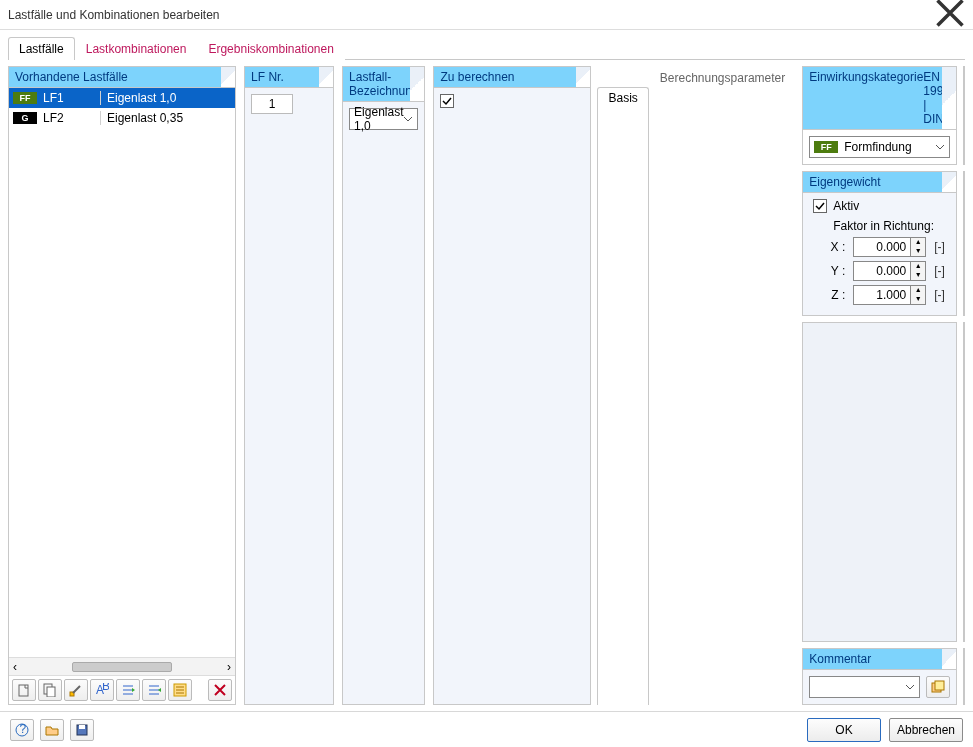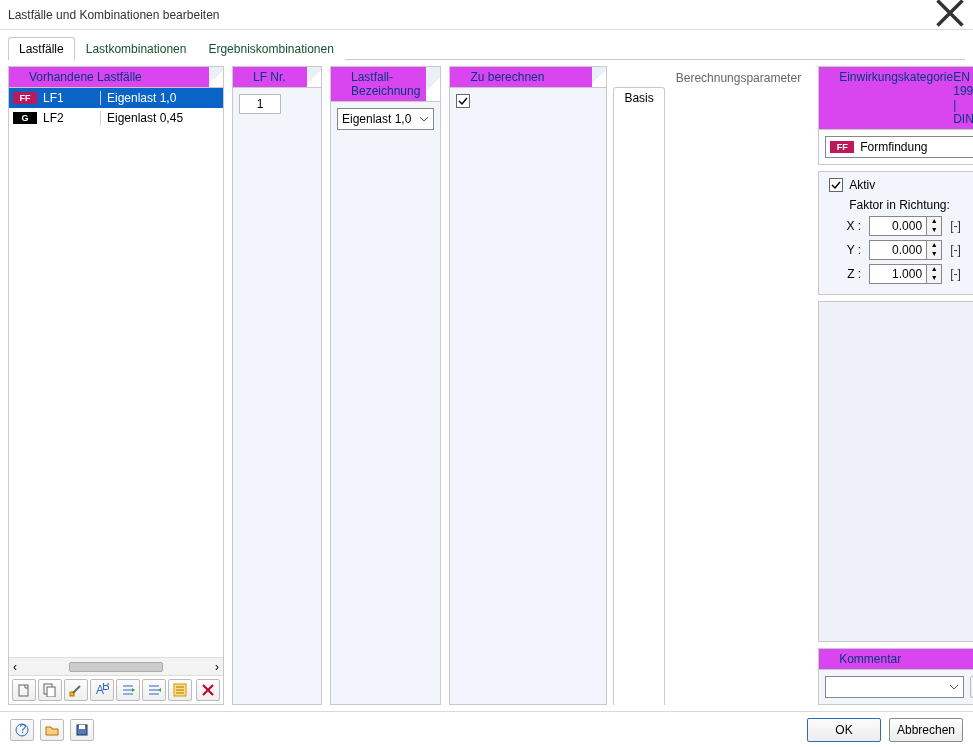--- a/index.html
+++ b/index.html
@@ -2,33 +2,33 @@
 <html><head>
 <meta charset="utf-8">
 <style>
 * { box-sizing: border-box; font-family: "Segoe UI", Tahoma, sans-serif; font-size: 12px; }
 body { margin: 0; background: #fff; width: 973px; height: 747px; overflow: hidden; display:flex; flex-direction:column; }
 .titlebar { display:flex; align-items:center; justify-content:space-between; height:30px; padding:0 8px; border-bottom:1px solid #ddd; }
 .titlebar .title { color:#333; }
 .closebtn { width:30px; text-align:center; cursor:pointer; font-size:14px; }
 .body { flex:1; display:flex; flex-direction:column; padding:6px 8px 6px 8px; }
 .tabstrip { display:flex; gap:0; border-bottom:1px solid #c8c8c8; margin-bottom:6px; }
-.tab { padding:4px 10px; border:1px solid transparent; border-bottom:none; color:#14532d; cursor:pointer; position:relative; top:1px; background:#fff;}
+.tab { padding:4px 10px; border:1px solid transparent; border-bottom:none; color:#be185d; cursor:pointer; position:relative; top:1px; background:#fff;}
 .tab.active { border-color:#c8c8c8; color:#000; background:#fff; border-radius:3px 3px 0 0; }
 .cols { flex:1; display:flex; gap:8px; min-height:0;}
 .leftcol { width:280px; display:flex; flex-direction:column; border:1px solid #c8c8c8; }
-.groupheader { background:#d946ef; color:#003a80; padding:3px 20px; border-bottom:1px solid #c8c8c8; position:relative; }
+.groupheader { background:#7dd3fc; color:#003a80; padding:3px 6px; border-bottom:1px solid #c8c8c8; position:relative; }
 .groupheader::after{content:""; position:absolute; right:0; top:0; bottom:0; width:14px; background:linear-gradient(135deg,#eaf0f8 50%, #fff 50%);}
 .lftable { flex:1; overflow:auto; }
 .lfrow { display:flex; align-items:center; height:20px; cursor:pointer; }
 .lfrow.sel { background:#0a64c8; color:#fff; }
 .lfcol1 { width:92px; display:flex; align-items:center; gap:6px; padding-left:4px; border-right:1px solid #d0d0d0;}
 .lfcol2 { flex:1; padding-left:6px; }
 .lfbadge { display:inline-block; width:24px; text-align:center; font-size:9px; font-weight:bold; color:#fff; padding:1px 0; }
-.badge-ff { background:#be185d; }
+.badge-ff { background:#4d7c0f; }
 .badge-g { background:#000; }
 .hscroll { height:18px; background:#f3f3f3; display:flex; align-items:center; justify-content:space-between; padding:0 4px; border-top:1px solid #ddd;}
 .hscroll .thumb{height:10px;background:#ccc;width:46%;border:1px solid #aaa; border-radius:2px;}
 .toolbar { display:flex; gap:2px; padding:3px; border-top:1px solid #ddd;}
 .tbtn{ width:24px; height:22px; border:1px solid #bbb; background:linear-gradient(#fcfcfc,#eee); display:flex; align-items:center; justify-content:center; cursor:pointer; border-radius:2px; font-size:11px;}
 .tbtn svg{width:14px;height:14px;}
 .tbtn.danger svg{stroke:#c00020;}
 .rightcol { flex:1; display:flex; gap:6px; min-height:0;}
 .row1 { display:flex; gap:8px;}
 .panel { border:1px solid #c8c8c8; display:flex; flex-direction:column;}
@@ -103,21 +103,21 @@
               <span class="lfbadge badge-ff">FF</span>
               <span>LF1</span>
             </div>
             <div class="lfcol2">Eigenlast 1,0</div>
           </div>
           <div class="lfrow">
             <div class="lfcol1">
               <span class="lfbadge badge-g">G</span>
               <span>LF2</span>
             </div>
-            <div class="lfcol2">Eigenlast 0,45</div>
+            <div class="lfcol2">Eigenlast 0,35</div>
           </div>
         </div>
       <div class="hscroll">
         <span>‹</span>
         <div class="thumb"></div>
         <span>›</span>
       </div>
       <div class="toolbar">
         <div class="tbtn">
             <svg viewBox="0 0 14 14">
@@ -216,20 +216,21 @@
               <span style="margin-left:6px">Formfindung</span>
               <span class="chev"><svg viewBox="0 0 10 10">
                     <path d="M1 3 L5 7 L9 3" fill="none" stroke="#555"></path>
                   </svg></span>
             </div>
           </div>
         </div>
         <div class="placeholder1"></div>
 
         <div class="eigen">
+          <div class="groupheader">Eigengewicht</div>
           <div class="eigenbody">
             <div style="display:flex;align-items:center;gap:6px;">
               <span class="checkbox">
                 <svg viewBox="0 0 10 10">
                     <path d="M1 5 L4 8 L9 2" fill="none" stroke="#000" stroke-width="1.5"></path>
                   </svg>
               </span>
               <span>Aktiv</span>
             </div>
             <div style="margin:6px 0 2px 20px">Faktor in Richtung:</div>

